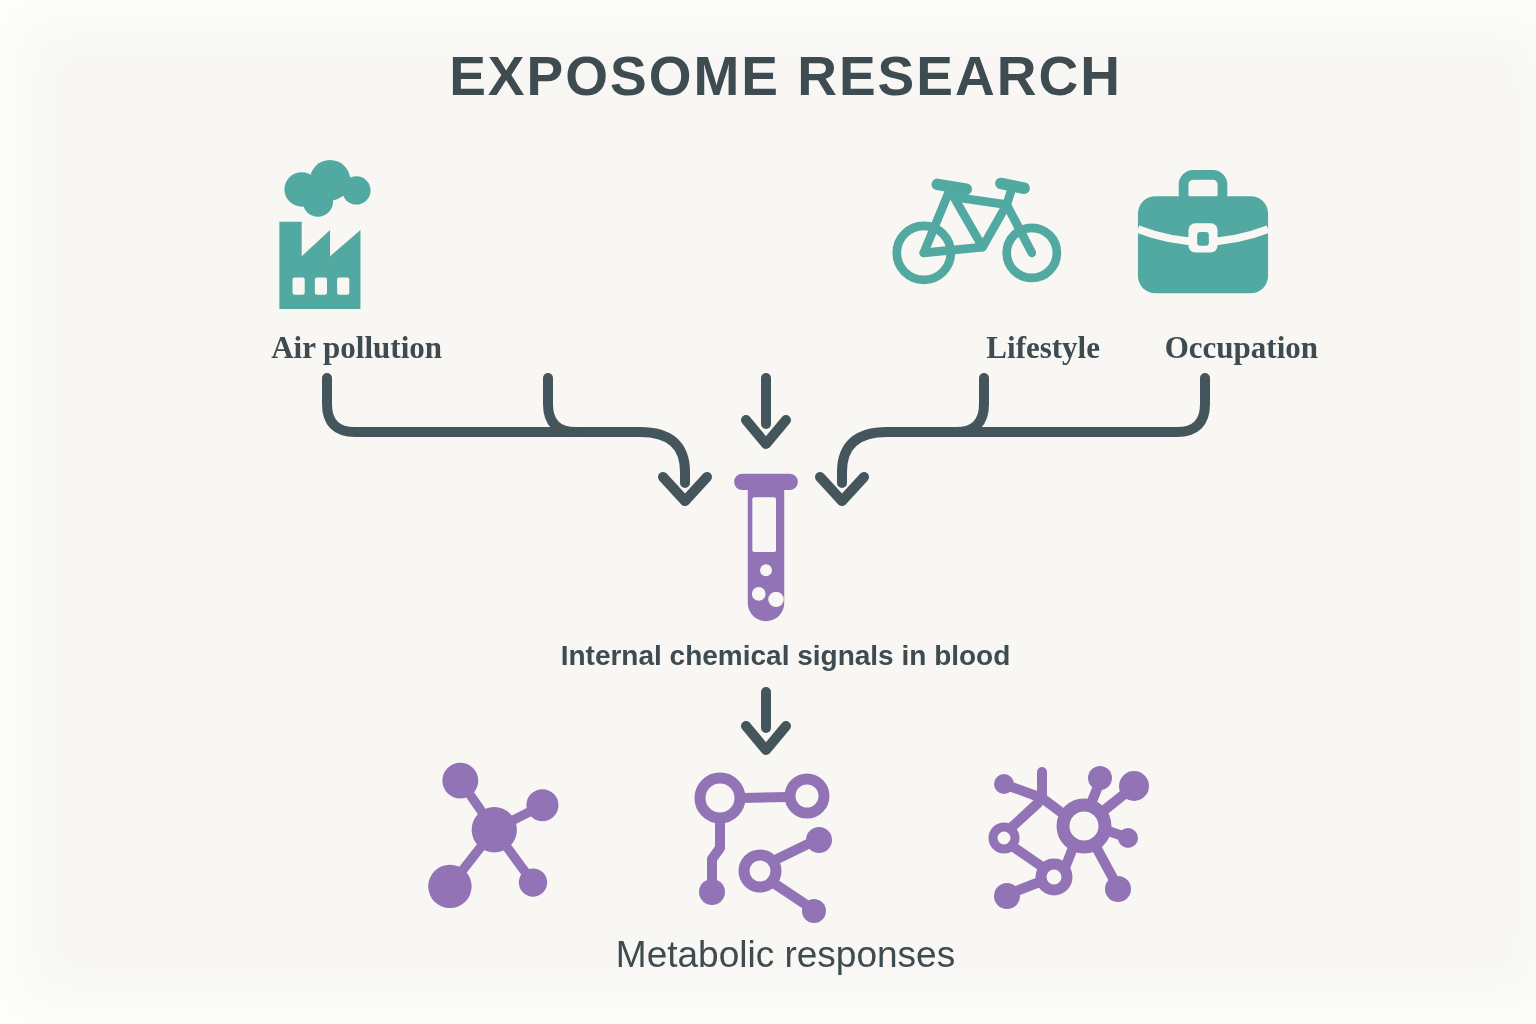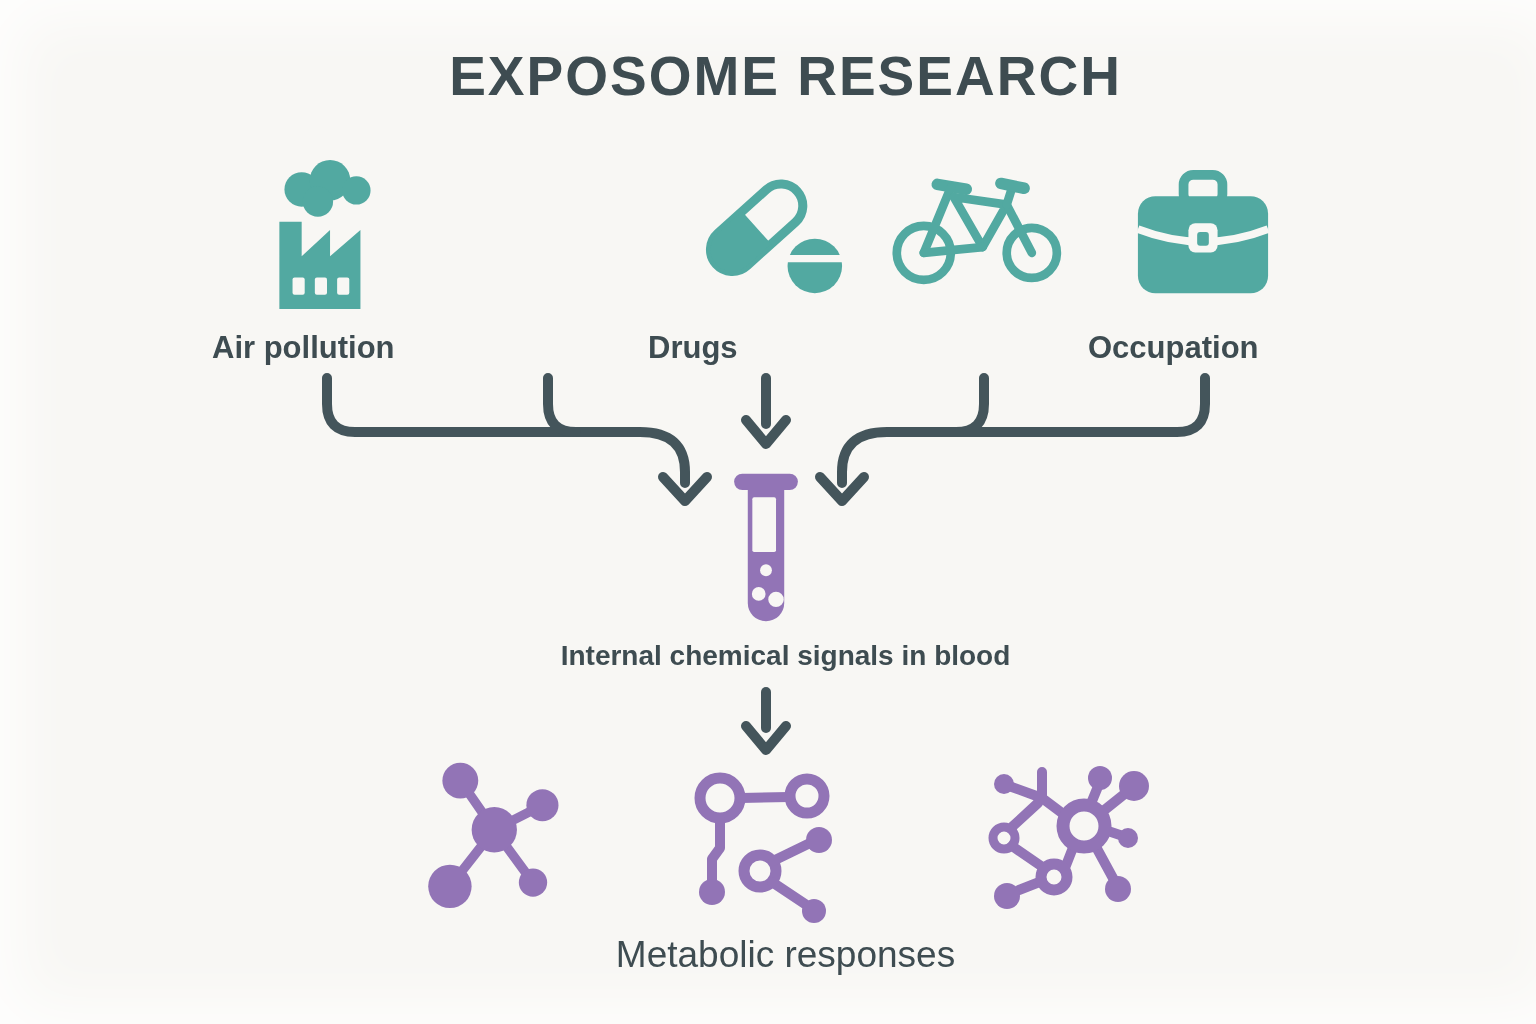--- a/index.html
+++ b/index.html
@@ -15,21 +15,21 @@
     position:relative; width:1536px; height:1024px; overflow:hidden;
     background:var(--bg);
     box-shadow:inset 0 0 60px 20px rgba(255,255,255,.8);
     padding-left:35px;
   }
   .title{
     position:absolute; top:44px; left:0; width:100%;
     text-align:center; font-size:55px; font-weight:700; letter-spacing:2px;
     color:var(--ink);
   }
-  .exposure{position:absolute; top:140px; width:230px; text-align:left;}
+  .exposure{position:absolute; top:140px; width:230px; text-align:right;font-family:Liberation Serif, serif;}
   .icon-box{height:190px; display:flex; align-items:center; justify-content:center;}
   .exposure-label{
     font-size:31px; font-weight:700; color:var(--ink); margin-top:0;
   }
   .arrows{position:absolute; left:0; top:0; pointer-events:none;}
   .arrows path{stroke:var(--arrow); stroke-width:10; fill:none; stroke-linecap:round; stroke-linejoin:round;}
   .tube{position:absolute; left:725px; top:470px;}
   .mid-label{
     position:absolute; top:640px; left:0; width:100%;
     text-align:center; font-size:28px; font-weight:700; color:var(--ink);
@@ -60,48 +60,36 @@
         <path d="M8,148 V62 H30 V96 L58,70 V96 L88,70 V148 Z" fill="var(--teal)"></path>
         <rect x="21" y="117" width="12" height="17" rx="2" fill="var(--bg)"></rect>
         <rect x="43" y="117" width="12" height="17" rx="2" fill="var(--bg)"></rect>
         <rect x="65" y="117" width="12" height="17" rx="2" fill="var(--bg)"></rect>
       </svg>
     </div>
     <div class="exposure-label">Air pollution</div>
   </div>
 
 
-  <div class="exposure" style="left:648px;">
-    <div class="icon-box">
-      <svg width="200" height="146" viewBox="0 0 220 160">
-        <g transform="rotate(-42 103 72)">
-          <rect x="43" y="48" width="120" height="48" rx="24" fill="none" stroke="var(--teal)" stroke-width="10"></rect>
-          <path d="M103,48 H67 A24,24 0 0 0 67,96 H103 Z" fill="var(--teal)"></path>
-        </g>
-        <circle cx="167" cy="114" r="30" fill="var(--teal)"></circle>
-        <line x1="135" y1="106" x2="199" y2="106" stroke="var(--bg)" stroke-width="8"></line>
-      </svg>
-    </div>
-    <div class="exposure-label">Drugs</div>
-  </div>
 
   <div class="exposure" style="left:870px;">
     <div class="icon-box">
       <svg width="195" height="135" viewBox="0 0 200 140" fill="none" stroke="var(--teal)" stroke-width="9" stroke-linecap="round" stroke-linejoin="round">
         <circle cx="36" cy="88" r="28"></circle>
         <circle cx="148" cy="88" r="26"></circle>
         <path d="M50,17 L80,22" stroke-width="12"></path>
         <path d="M64,20 L36,88"></path>
         <path d="M67,30 L122,38 L97,82 Z"></path>
         <path d="M97,82 L36,88"></path>
         <path d="M122,38 L148,88"></path>
         <path d="M122,38 L128,19"></path>
         <path d="M116,16 L140,21" stroke-width="12"></path>
       </svg>
     </div>
+    <div class="exposure-label">Lifestyle</div>
   </div>
 
   <div class="exposure" style="left:1088px;">
     <div class="icon-box">
       <svg width="148" height="136" viewBox="0 0 150 140">
         <rect x="55" y="8" width="40" height="30" rx="10" fill="none" stroke="var(--teal)" stroke-width="10"></rect>
         <rect x="8" y="30" width="134" height="100" rx="18" fill="var(--teal)"></rect>
         <path d="M8,64 Q75,90 142,64" fill="none" stroke="var(--bg)" stroke-width="8"></path>
         <rect x="60" y="58" width="30" height="30" rx="7" fill="var(--bg)"></rect>
         <rect x="69" y="67" width="12" height="14" rx="3" fill="var(--teal)"></rect>

